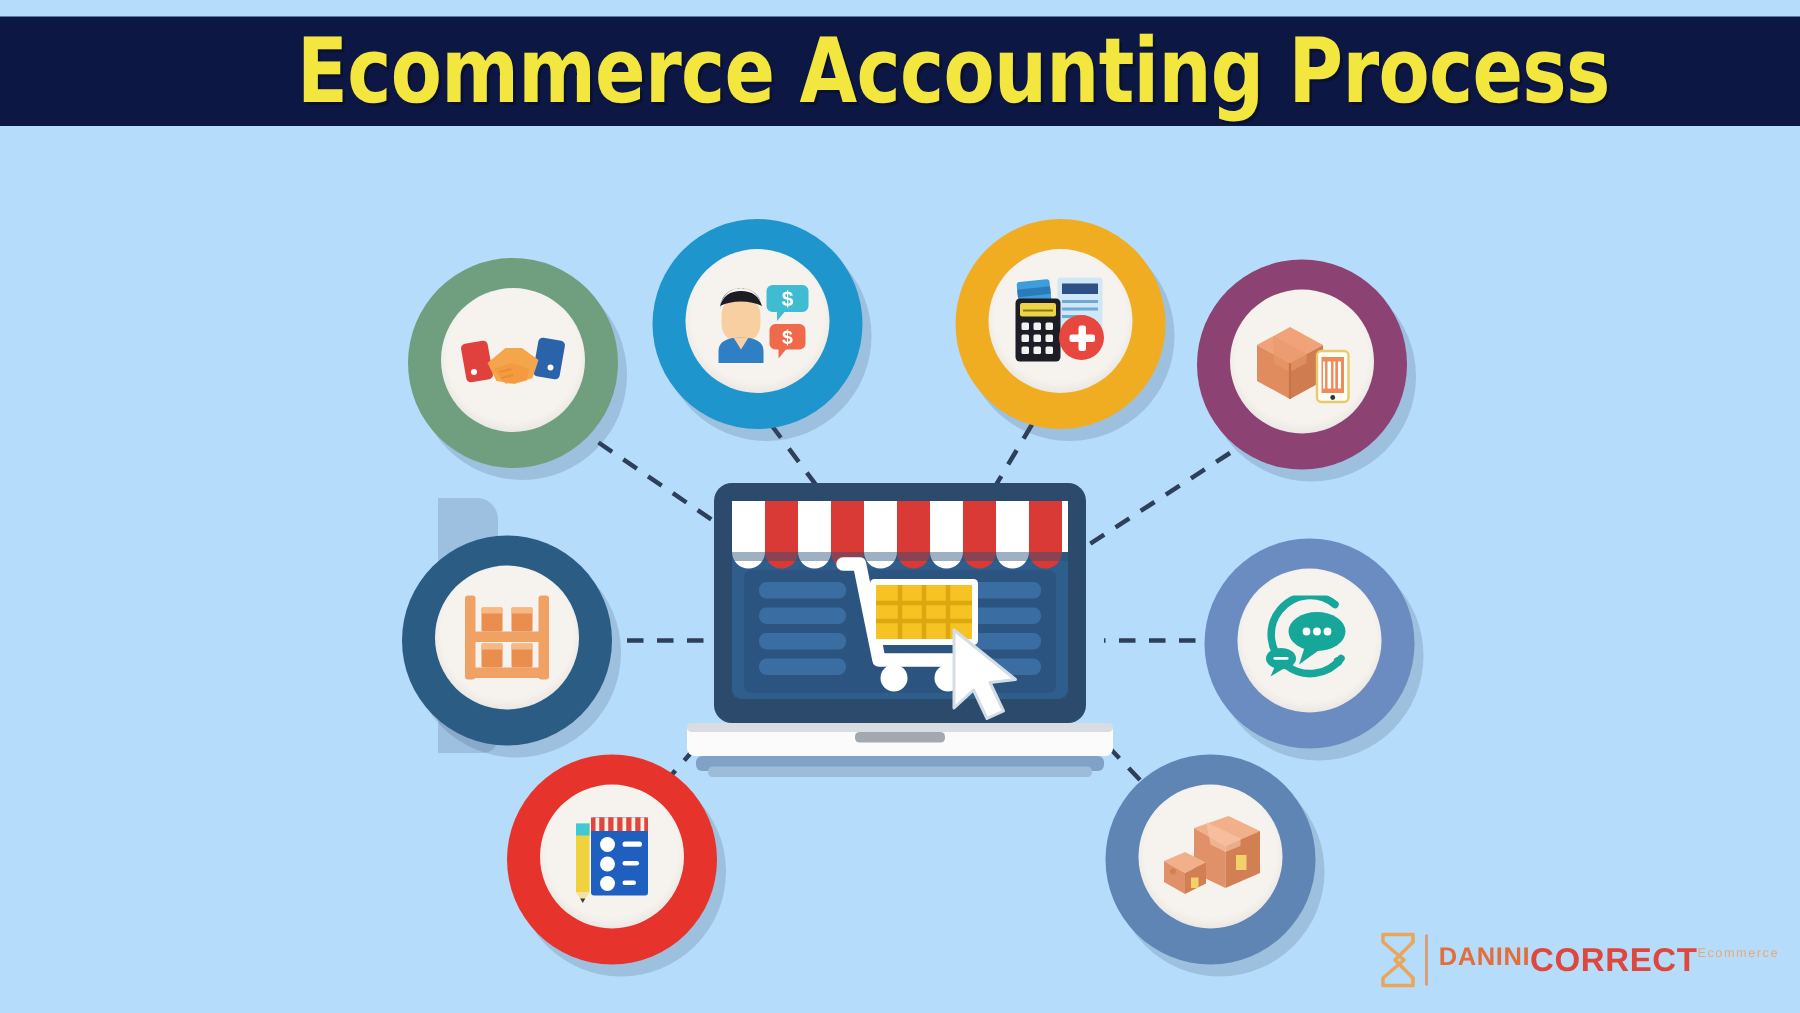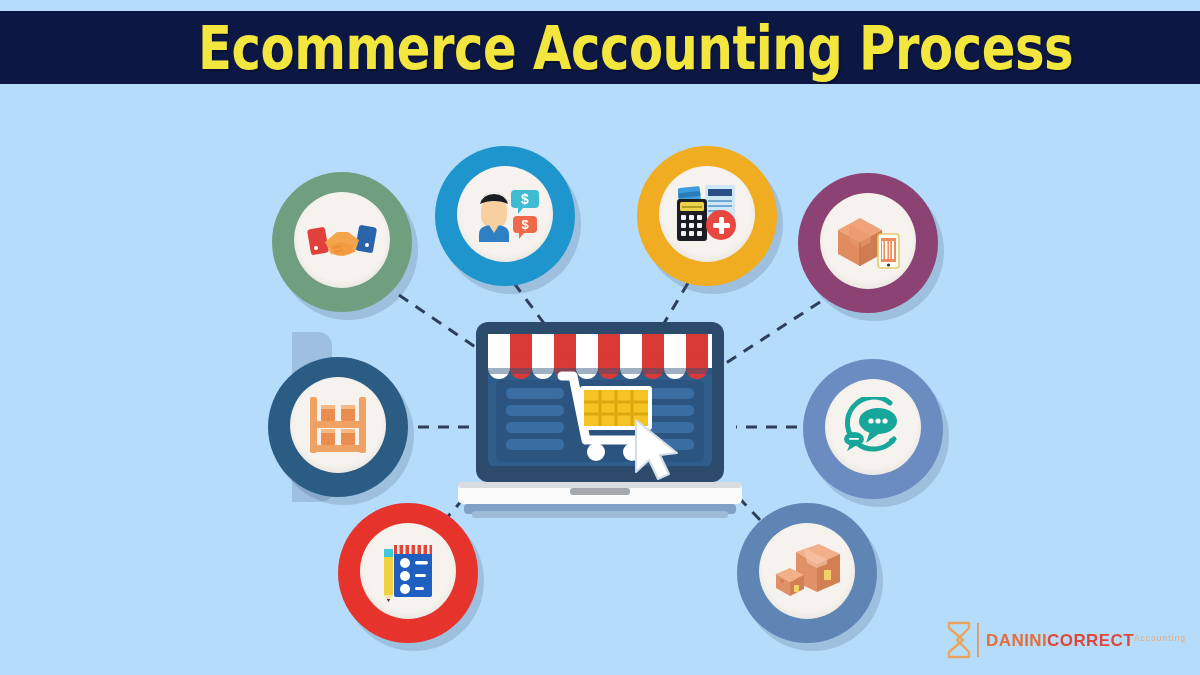--- a/index.html
+++ b/index.html
@@ -63,21 +63,21 @@
 
   
   #logo{
     position:absolute;right:14px;bottom:12px;height:46px;
     display:flex;align-items:center;opacity:.92;
   }
   #logo-mark{width:26px;height:38px;margin-right:5px;}
   #logo-divider{width:2px;height:34px;background:#e8833a;margin-right:7px;opacity:.75;}
   #logo-words{display:flex;flex-direction:row;line-height:1;}
   #logo-danini{color:#e8642f;font-weight:bold;font-size:17px;letter-spacing:.4px;}
-  #logo-correct{color:#e23b2e;font-weight:bold;font-size:17px;letter-spacing:.4px;}
+  #logo-correct{color:#e23b2e;font-weight:bold;font-size:22px;letter-spacing:.4px;}
   #logo-accounting{color:#efa46a;font-size:8.5px;letter-spacing:1px;margin-top:2px;text-align:right;}
 </style>
 </head>
 <body>
 
 <div id="stage" style="background: rgb(182, 220, 251);">
 
   <div id="title-bar" style="background: rgb(13, 23, 68);">
     <div id="title-text" style="color: rgb(242, 230, 63);">Ecommerce Accounting Process</div>
   </div>
@@ -398,17 +398,17 @@
   </div>
 
   <div id="logo">
     <svg id="logo-mark" viewBox="0 0 26 38">
       <path d="M3 2 L23 2 L23 7 L11 19 L23 31 L23 36 L3 36 L3 31 L17 19 L3 7 Z" fill="none" stroke="#eda24f" stroke-width="2.4" stroke-linejoin="round"></path>
     </svg>
     <div id="logo-divider"></div>
     <div id="logo-words">
       <span id="logo-danini">DANINI</span>
       <span id="logo-correct">CORRECT</span>
-      <span id="logo-accounting">Accounting</span>
+      <span id="logo-accounting">Ecommerce</span>
     </div>
   </div>
 
 </div>
 
 </body></html>

